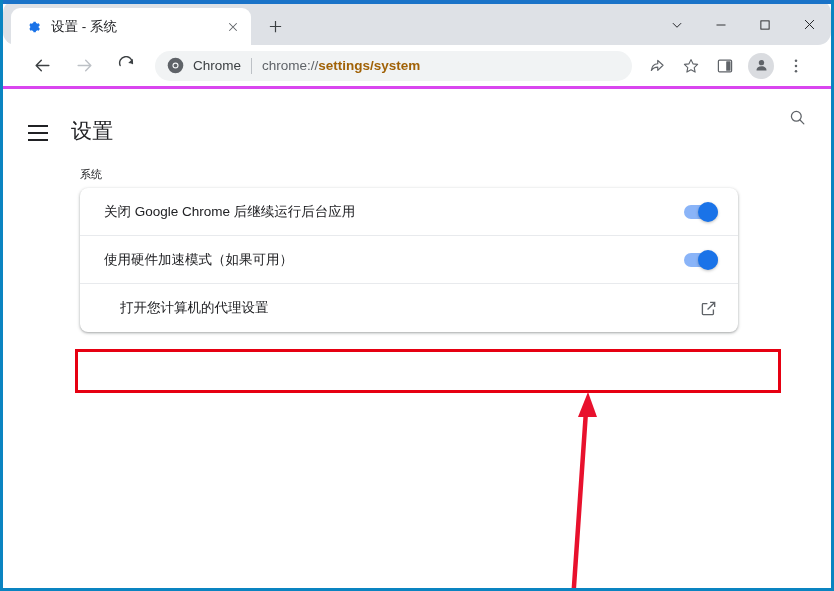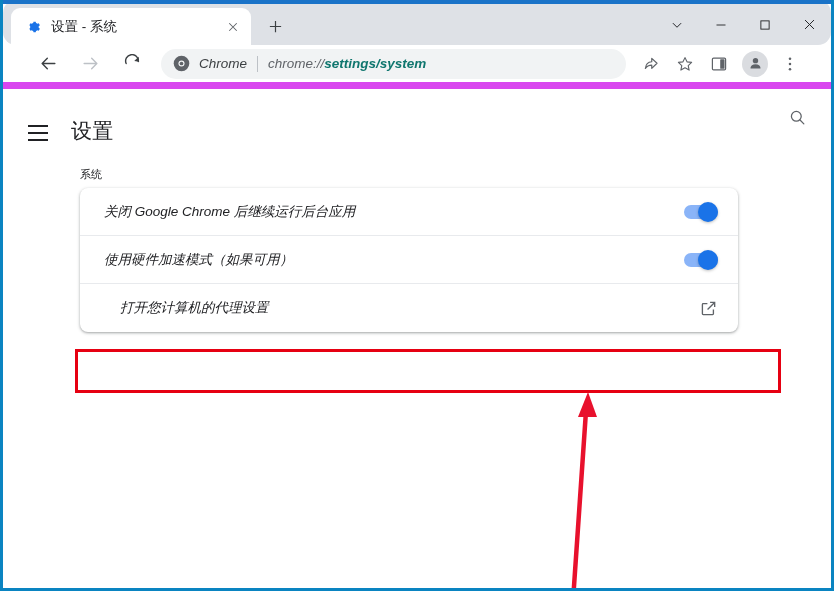--- a/index.html
+++ b/index.html
@@ -73,23 +73,22 @@
     width: 44px; height: 41px;
     display: flex; align-items: center; justify-content: center;
     color: #202124;
   }
 
   
   #toolbar {
     height: 44px;
     background: #ffffff;
     display: flex; align-items: center;
-    padding: 0 24px;
-    border-bottom: 7px solid #d946ef;
-    font-style: italic;
+    padding: 0 18px;
+    border-bottom: 3px solid #d946ef;
   }
   .navbtn {
     width: 34px; height: 34px; margin: 0 4px;
     display: flex; align-items: center; justify-content: center;
     border-radius: 50%;
     color: #3c4043;
   }
   .navbtn.disabled { color: #bdc1c6; }
   #omnibox {
     flex: 1 1 auto;
@@ -112,21 +111,21 @@
     width: 1px; height: 16px;
     background: #bdc1c6;
     margin: 0 10px;
     flex: 0 0 1px;
   }
   #omni-url {
     font-size: 13.5px;
     color: #5f6368;
     white-space: nowrap; overflow: hidden; text-overflow: ellipsis;
   }
-  #omni-url b { color: #0f766e; font-weight: 700; }
+  #omni-url b { color: #a16207; font-weight: 700; }
   .tbicon {
     width: 30px; height: 30px; margin: 0 2px;
     display: flex; align-items: center; justify-content: center;
     color: #5f6368;
     flex: 0 0 30px;
   }
   #avatar {
     width: 26px; height: 26px; margin: 0 5px 0 6px;
     border-radius: 50%;
     background: #dadce0;
@@ -170,21 +169,20 @@
     margin-left: 0px;
     margin-bottom: 6px;
   }
 
   #card {
     width: 658px;
     background: #ffffff;
     border-radius: 8px;
     box-shadow: 0 1px 2px rgba(60,64,67,.30), 0 1px 3px 1px rgba(60,64,67,.15);
     overflow: hidden;
-    font-style: italic;
   }
   .row {
     height: 48px;
     display: flex; align-items: center;
     padding: 0 20px 0 24px;
     border-bottom: 1px solid #e8eaed;
   }
   .row:last-child { border-bottom: none; padding-left: 40px; }
   .row-label {
     flex: 1 1 auto;

